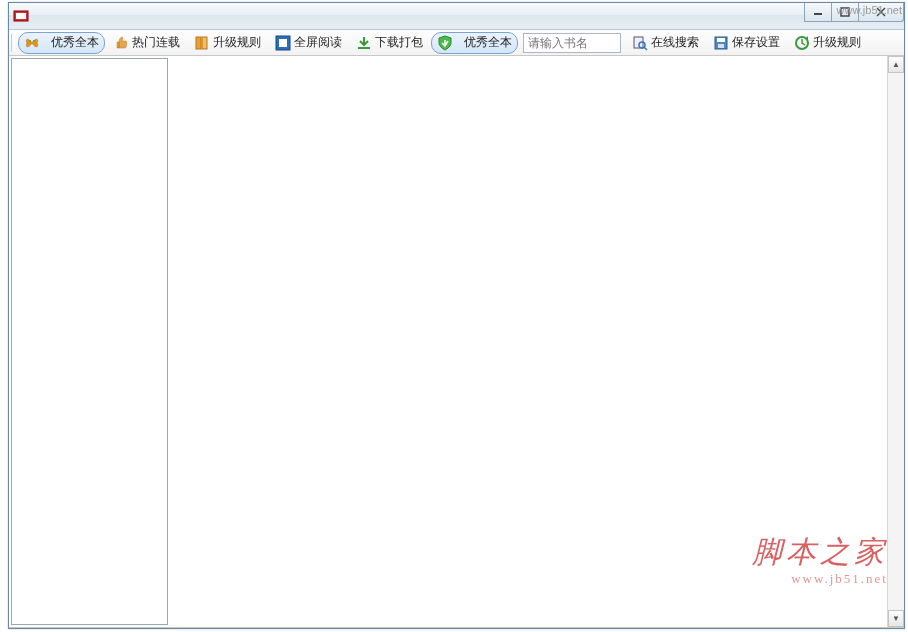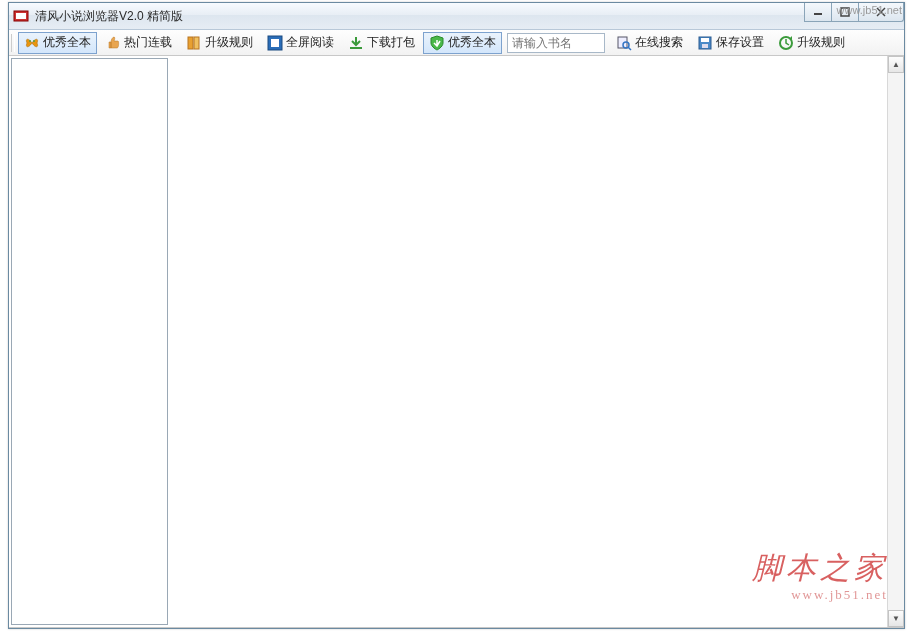--- a/index.html
+++ b/index.html
@@ -79,21 +79,22 @@
   align-items: center;
   padding: 2px 5px;
   margin: 0 1px;
   border: 1px solid transparent;
   cursor: pointer;
   height: 22px;
 }
 .tool-item.active {
   border: 1px solid #7da2ce;
   background: linear-gradient(to bottom, #eaf3fc, #d3e6fb);
-  border-radius: 0;
+  border-radius: 10px;
+  gap: 8px;
 }
 .tool-item .ico {
   width: 16px; height: 16px;
   margin-right: 3px;
   display: flex;
   align-items: center;
   justify-content: center;
 }
 .tool-item .lbl { color: #222; white-space: nowrap; }
 .search-input {
@@ -160,21 +161,21 @@
 .statusbar .status-spacer { flex: 1; }
 .statusbar .status-right { flex: 0 0 auto; }
 .statusbar .grip-corner {
   width: 14px; height: 14px;
   margin-left: 6px;
   background: repeating-linear-gradient(135deg, #aaa 0 1px, transparent 1px 3px);
 }
 .watermark {
   position: absolute;
   right: 16px;
-  bottom: 24px;
+  bottom: 40px;
   text-align: right;
   pointer-events: none;
   opacity: 0.7;
   font-family: "KaiTi", "STKaiti", serif;
 }
 .watermark .wm-title {
   color: #c81e1e;
   font-size: 30px;
   font-style: italic;
   letter-spacing: 4px;
@@ -201,21 +202,20 @@
 
 <div class="window">
 
   <div class="titlebar">
     <span class="app-icon">
       <svg viewBox="0 0 16 16">
           <rect x="1" y="3" width="14" height="10" fill="#c33" stroke="#800"></rect>
           <rect x="3" y="5" width="10" height="6" fill="#fff"></rect>
         </svg>
     </span>
-    <span class="title">清风小说浏览器V2.0 精简版</span>
     <div class="win-controls">
       <div class="win-btn">
         <svg viewBox="0 0 10 10">
             <line x1="1" y1="7" x2="9" y2="7" stroke="#444" stroke-width="2"></line>
           </svg>
       </div>
       <div class="win-btn">
         <svg viewBox="0 0 10 10">
             <rect x="1" y="1" width="8" height="8" fill="none" stroke="#444" stroke-width="1.5"></rect>
           </svg>

